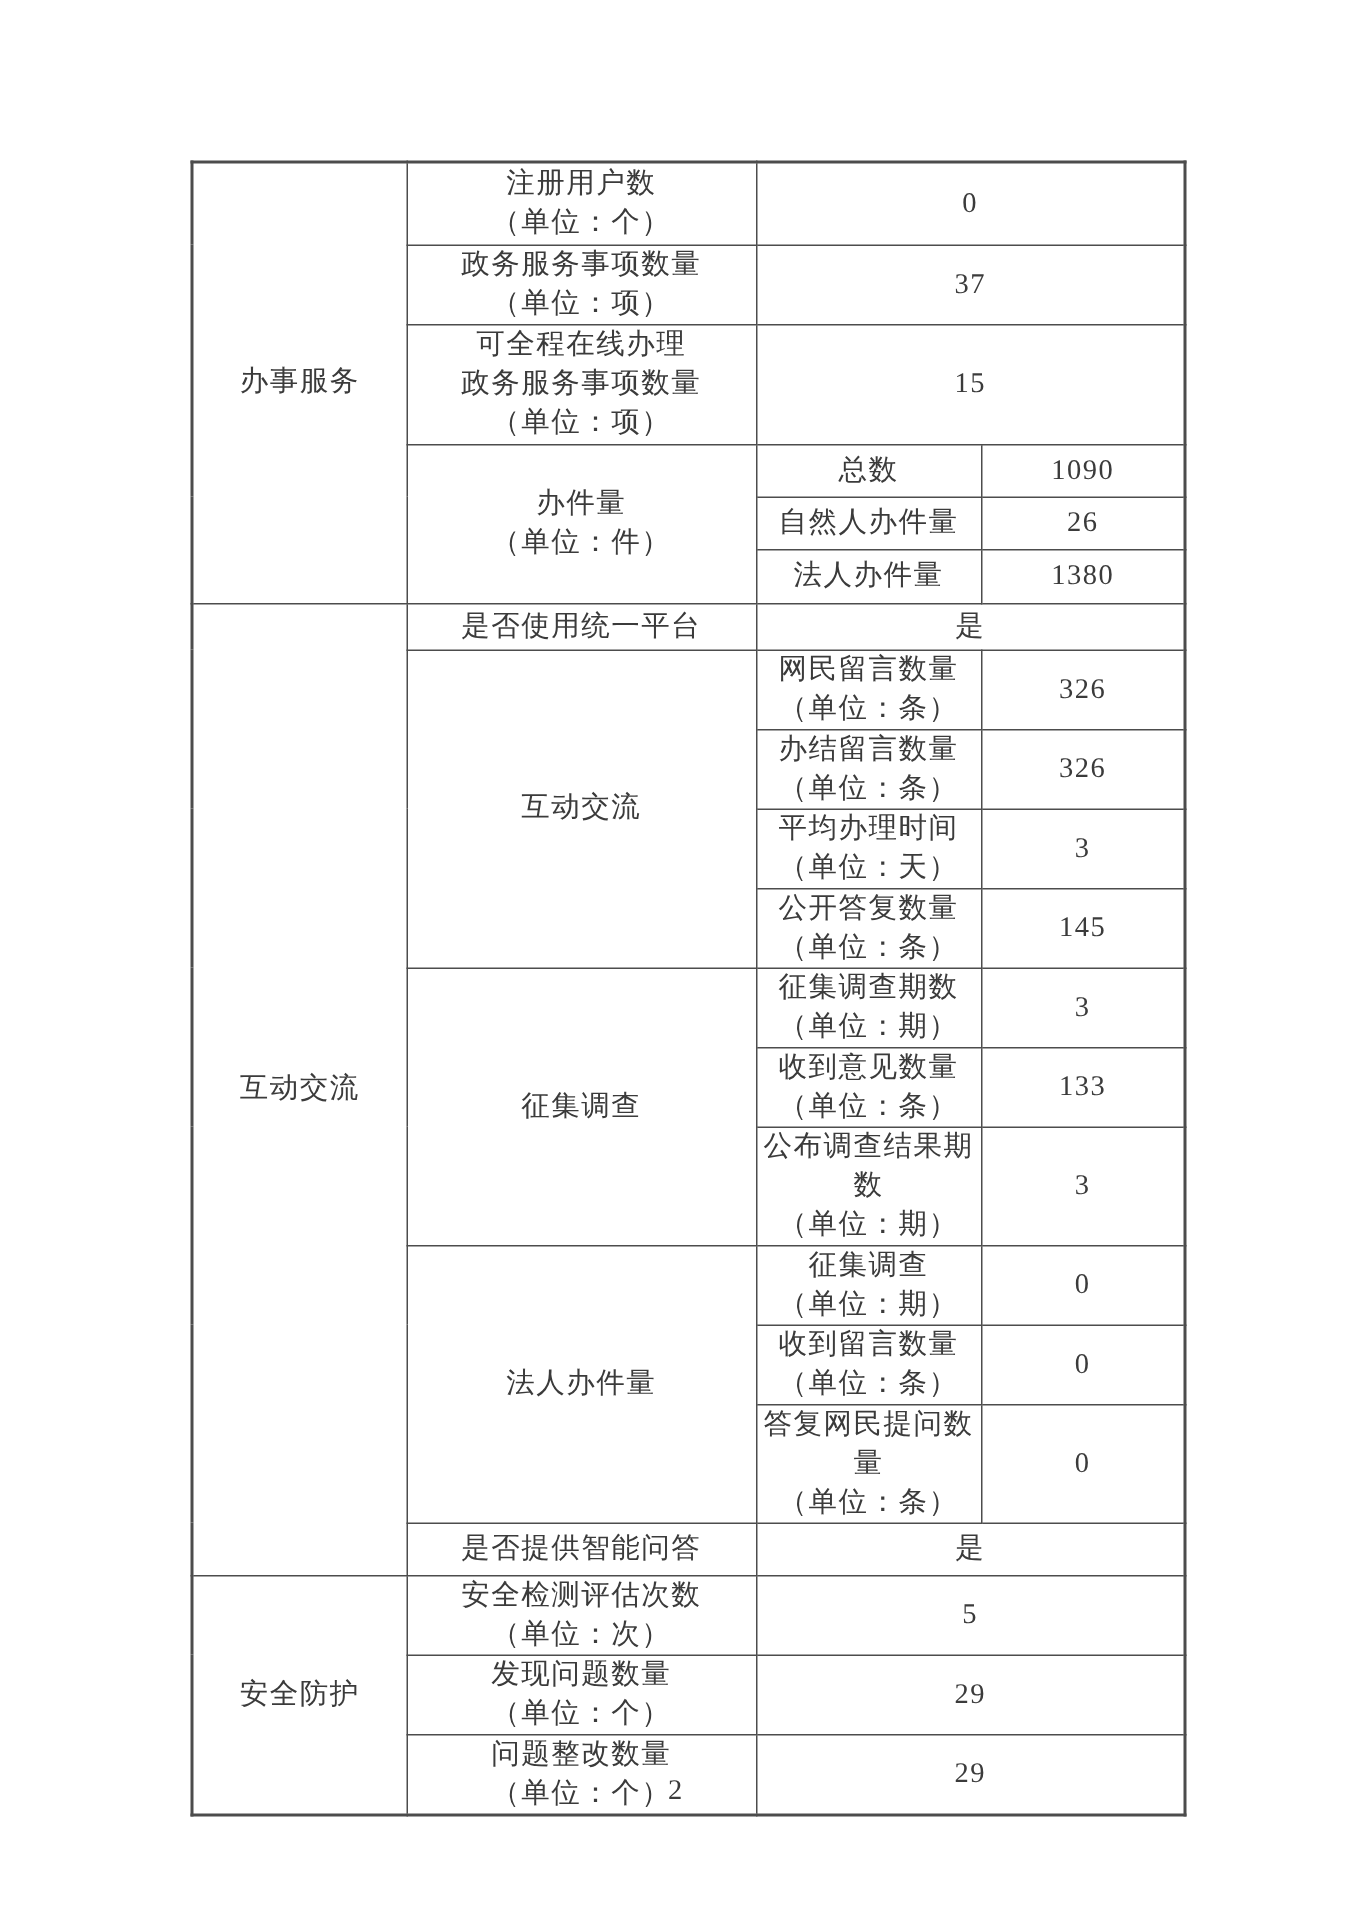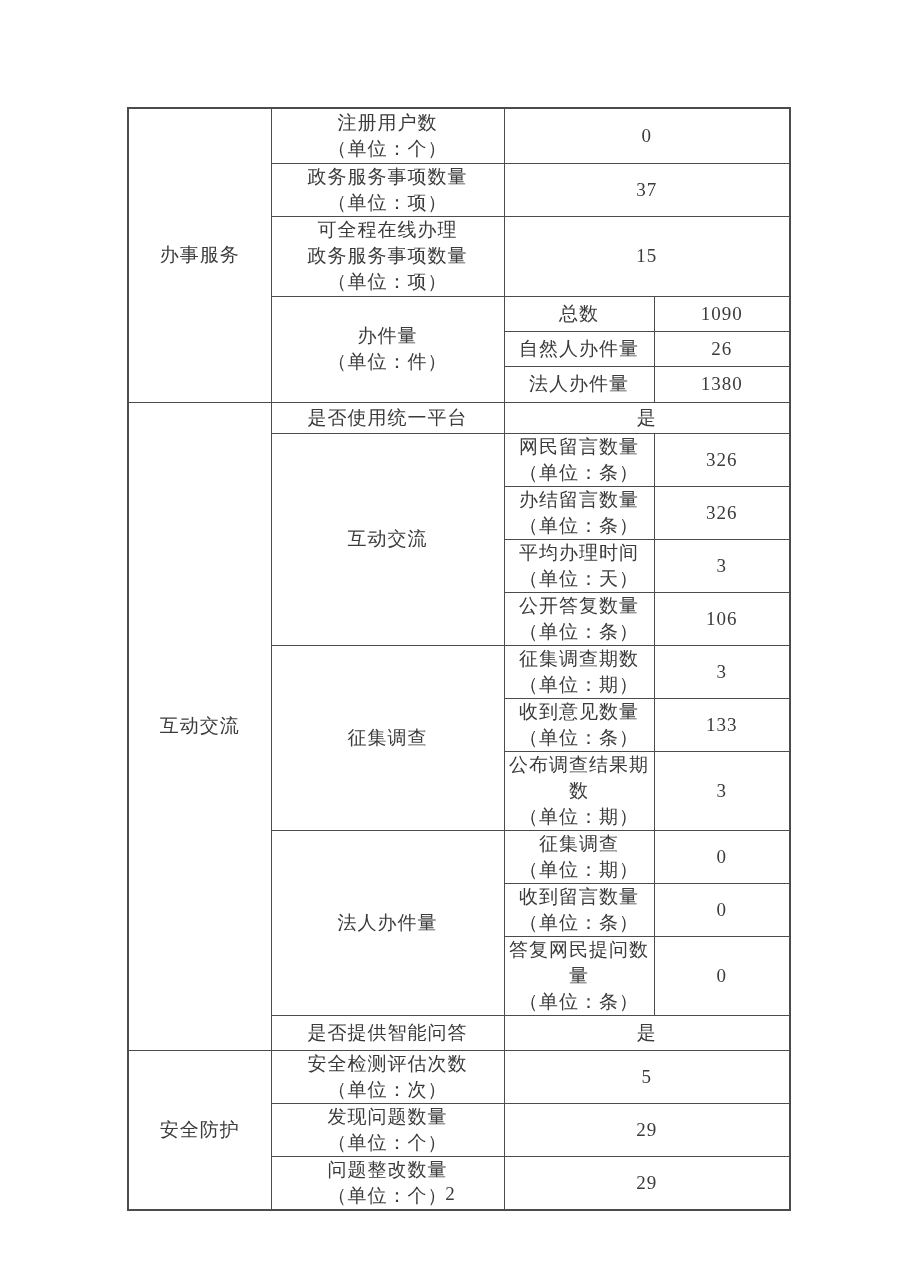--- a/index.html
+++ b/index.html
@@ -113,21 +113,21 @@
         <td>326</td>
       </tr>
       <tr style="height:52px">
         <td>平均办理时间
 （单位：天）</td>
         <td>3</td>
       </tr>
       <tr style="height:53px">
         <td>公开答复数量
 （单位：条）</td>
-        <td>106</td>
+        <td>145</td>
       </tr>
       <tr style="height:52px">
         <td rowspan="3">征集调查</td>
         <td>征集调查期数
 （单位：期）</td>
         <td>3</td>
       </tr>
       <tr style="height:51px">
         <td>收到意见数量
 （单位：条）</td>

